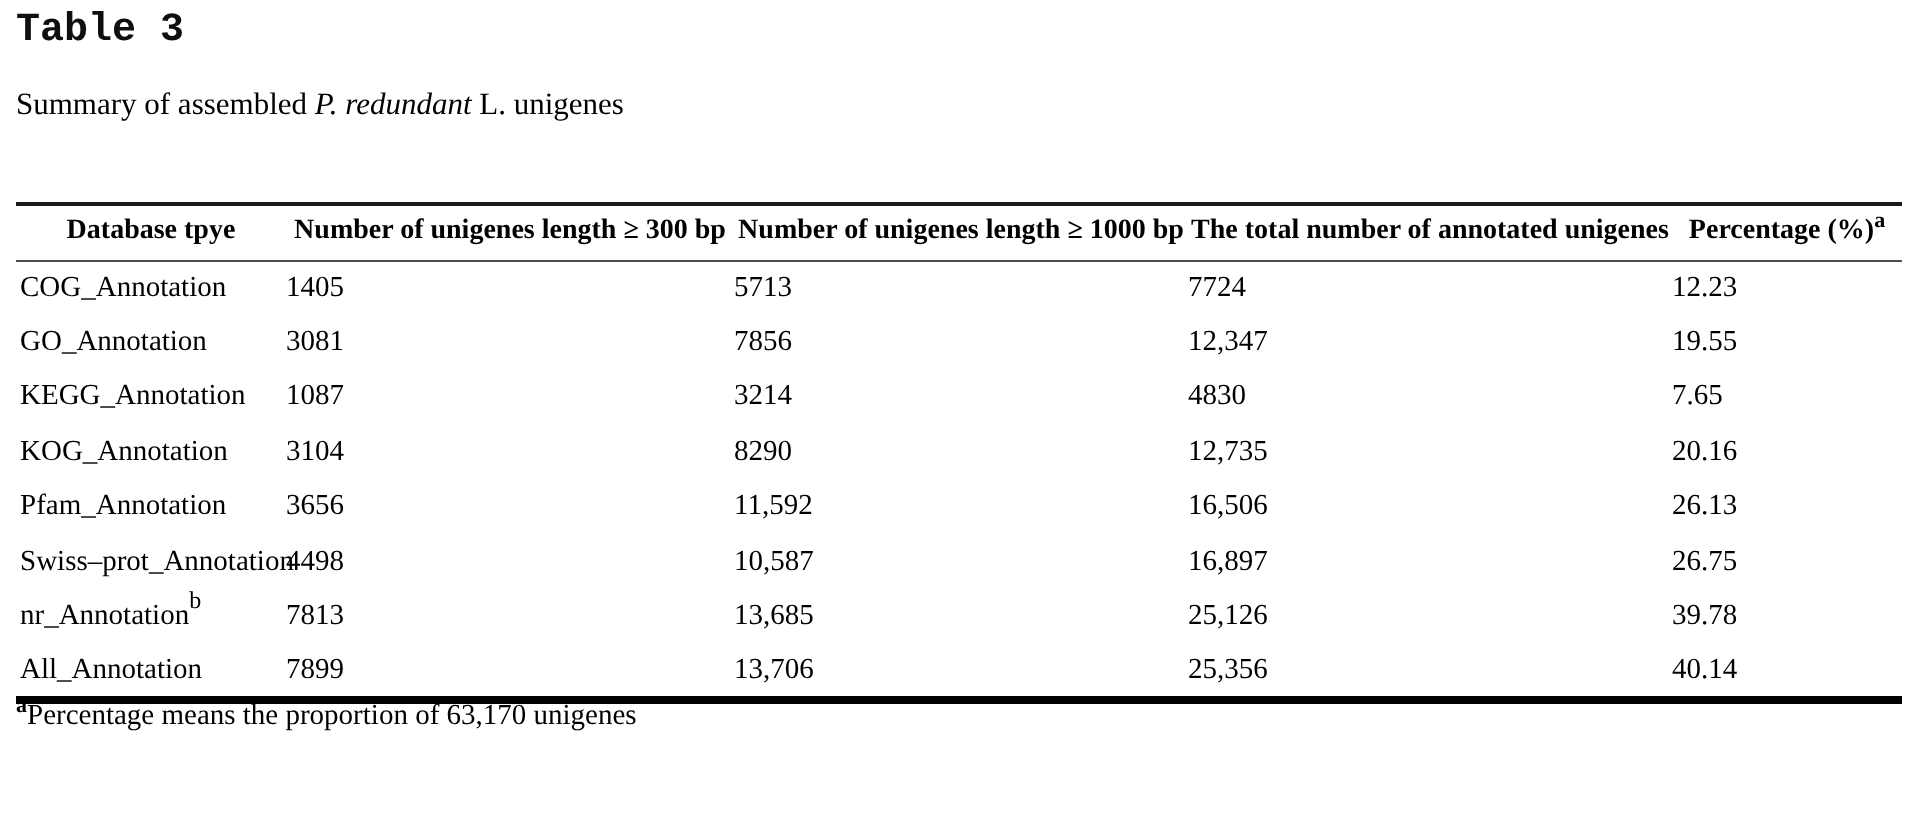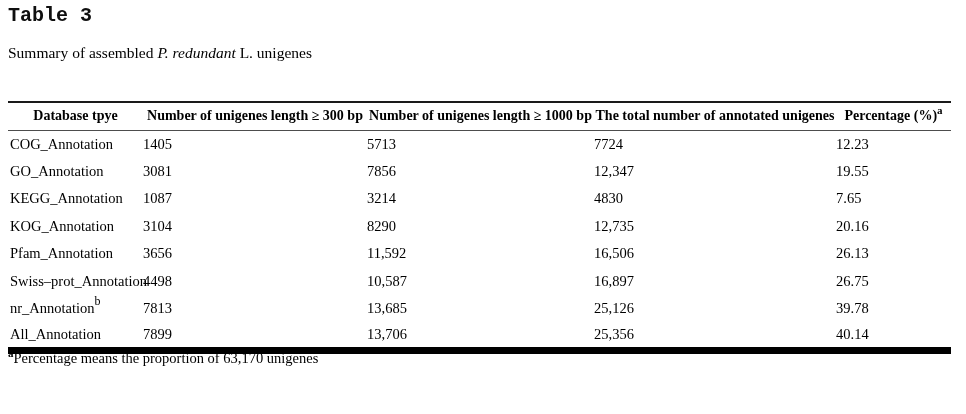--- a/index.html
+++ b/index.html
@@ -66,21 +66,21 @@
   }
 
   tbody tr { height: 27.5px; }
   tbody td {
     font-size: 14.5px;
     vertical-align: middle;
     padding: 0;
     white-space: nowrap;
   }
   tbody td.label-cell { padding-left: 2px; margin-top: 40px; }
-  tbody tr:last-child td { border-bottom: 7px solid #000000; }
+  tbody tr:last-child td { border-bottom: 4px solid #000000; }
   td sup {
     font-size: 12px;
     line-height: 0;
     position: relative;
     top: -2px;
   }
 
   .footnote {
     position: absolute;
     left: 8px;

